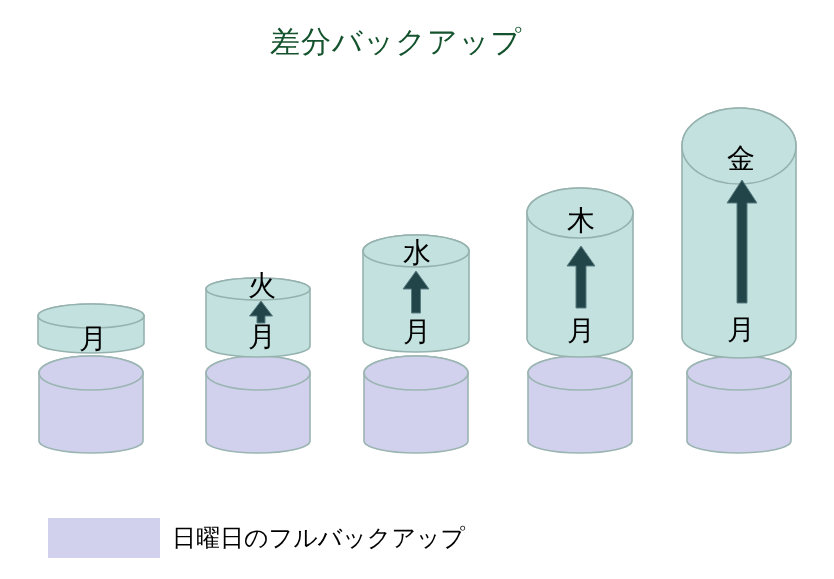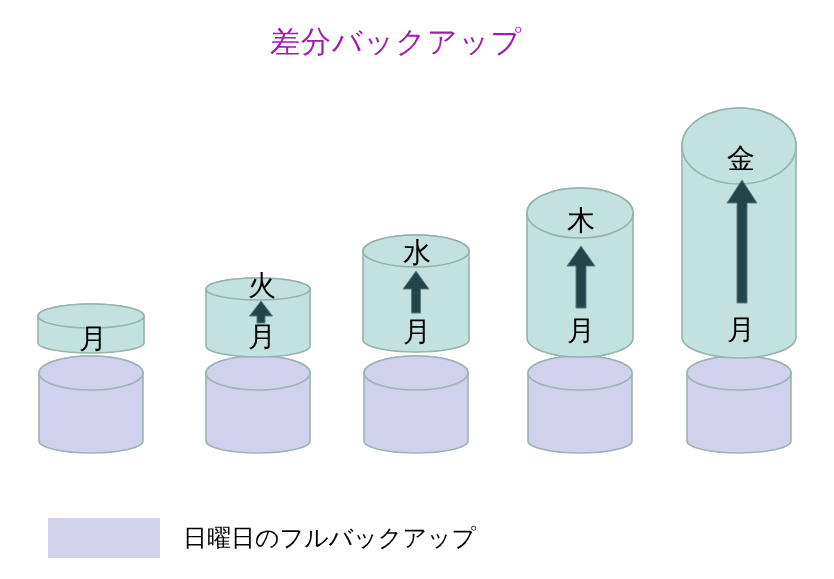--- a/index.html
+++ b/index.html
@@ -22,39 +22,39 @@
   }
   .title {
     position: absolute;
     top: 22px;
     left: 396px;
     transform: translateX(-50%);
     margin: 0;
     font-size: 30px;
     font-weight: 400;
     letter-spacing: 1px;
-    color: #a21caf;
+    color: #14532d;
     white-space: nowrap;
     z-index: 2;
   }
   .legend {
     position: absolute;
     left: 48px;
     top: 518px;
     display: flex;
     align-items: center;
     z-index: 2;
   }
   .legend .swatch {
     display: inline-block;
     width: 112px;
     height: 40px;
   }
   .legend .legend-label {
-    margin-left: 23px;
+    margin-left: 12px;
     font-size: 24px;
     color: #000000;
     white-space: nowrap;
   }
   svg text {
     font-family: "Liberation Sans", sans-serif;
     fill: #000000;
   }
 </style>
 </head>

